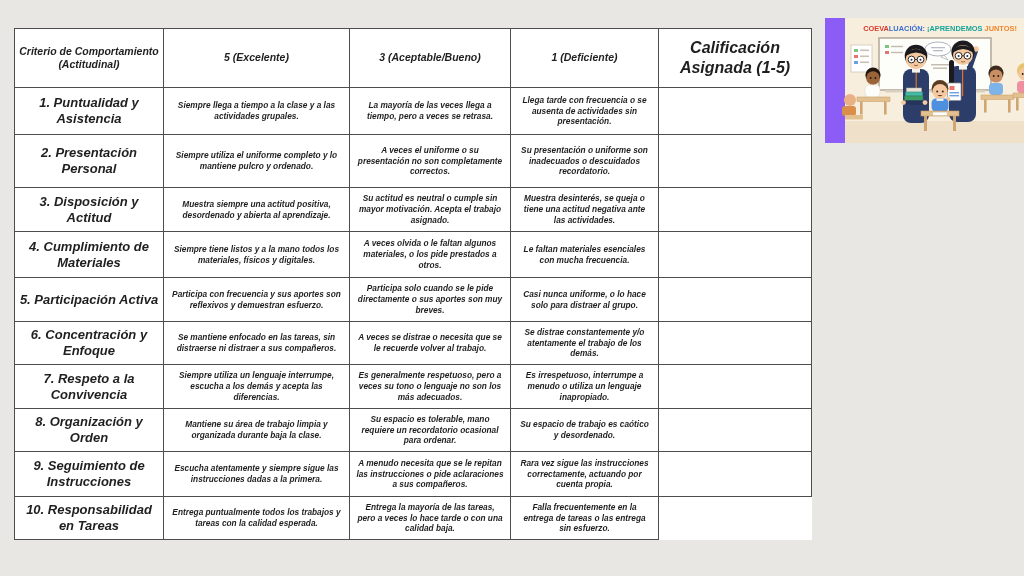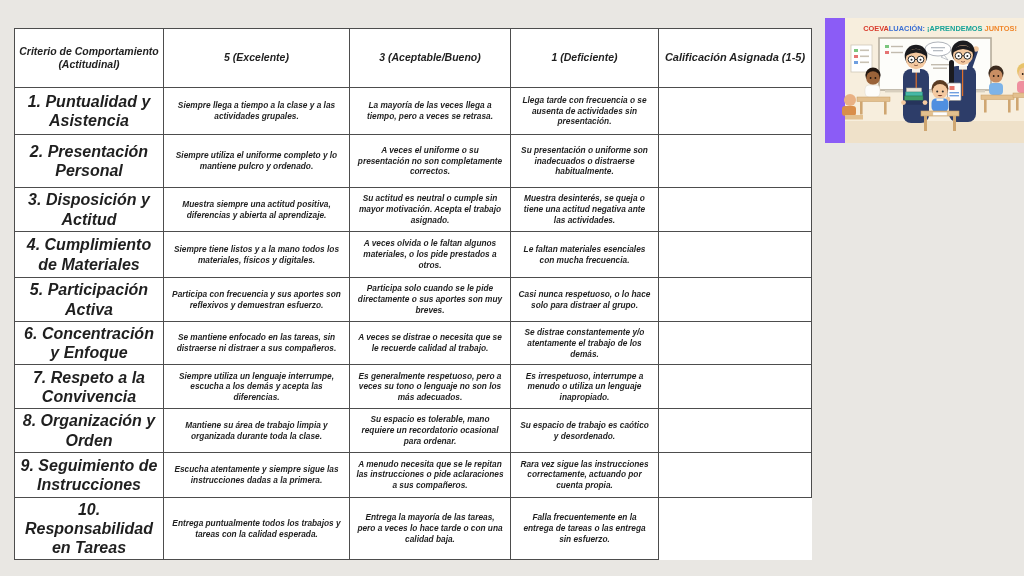--- a/index.html
+++ b/index.html
@@ -9,23 +9,23 @@
     font-family:"Liberation Sans",sans-serif;
   }
   .rubric-wrap{position:absolute;left:14px;top:28px;}
   table{border-collapse:collapse;table-layout:fixed;width:797px;background:#15803d;font-style:italic;}
   th,td{
     border:1px solid #4d4d4d;background:#ffffff;color:#1f1f1f;
     text-align:center;vertical-align:middle;box-sizing:border-box;
     padding:2px 6px;word-wrap:break-word;
   }
   th{font-size:10.5px;font-weight:700;height:59px;padding:2px 4px;line-height:1.25;}
-  th:last-child{font-size:11px;}
+  th:last-child{font-size:16px;}
   td{font-size:8.3px;font-weight:700;line-height:1.3;}
-  td.crit{font-size:16px;line-height:1.2;padding:2px 4px;}
+  td.crit{font-size:13px;line-height:1.2;padding:2px 4px;}
   td.open-corner{border-right:none;border-bottom:none;}
   .illus{
     position:absolute;left:825px;top:18px;width:230px;height:125px;
     background:#8b5cf6;
   }
   .illus svg{display:block;width:100%;height:100%;}
   #illus-title{font-family:"Liberation Sans",sans-serif;font-weight:bold;}
 </style>
 </head>
 <body>
@@ -53,61 +53,61 @@
           <td class="crit">1. Puntualidad y Asistencia</td>
           <td>Siempre llega a tiempo a la clase y a las actividades grupales.</td>
           <td>La mayoría de las veces llega a tiempo, pero a veces se retrasa.</td>
           <td>Llega tarde con frecuencia o se ausenta de actividades sin presentación.</td>
           <td></td>
         </tr>
         <tr style="height: 53px;">
           <td class="crit">2. Presentación Personal</td>
           <td>Siempre utiliza el uniforme completo y lo mantiene pulcro y ordenado.</td>
           <td>A veces el uniforme o su presentación no son completamente correctos.</td>
-          <td>Su presentación o uniforme son inadecuados o distraerse habitualmente.</td>
+          <td>Su presentación o uniforme son inadecuados o descuidados recordatorio.</td>
           <td></td>
         </tr>
         <tr style="height: 44px;">
           <td class="crit">3. Disposición y Actitud</td>
-          <td>Muestra siempre una actitud positiva, diferencias y abierta al aprendizaje.</td>
+          <td>Muestra siempre una actitud positiva, desordenado y abierta al aprendizaje.</td>
           <td>Su actitud es neutral o cumple sin mayor motivación. Acepta el trabajo asignado.</td>
           <td>Muestra desinterés, se queja o tiene una actitud negativa ante las actividades.</td>
           <td></td>
         </tr>
         <tr style="height: 46px;">
           <td class="crit">4. Cumplimiento de Materiales</td>
           <td>Siempre tiene listos y a la mano todos los materiales, físicos y digitales.</td>
           <td>A veces olvida o le faltan algunos materiales, o los pide prestados a otros.</td>
           <td>Le faltan materiales esenciales con mucha frecuencia.</td>
           <td></td>
         </tr>
         <tr style="height: 44px;">
           <td class="crit">5. Participación Activa</td>
           <td>Participa con frecuencia y sus aportes son reflexivos y demuestran esfuerzo.</td>
           <td>Participa solo cuando se le pide directamente o sus aportes son muy breves.</td>
-          <td>Casi nunca respetuoso, o lo hace solo para distraer al grupo.</td>
+          <td>Casi nunca uniforme, o lo hace solo para distraer al grupo.</td>
           <td></td>
         </tr>
         <tr style="height: 43px;">
           <td class="crit">6. Concentración y Enfoque</td>
           <td>Se mantiene enfocado en las tareas, sin distraerse ni distraer a sus compañeros.</td>
-          <td>A veces se distrae o necesita que se le recuerde calidad al trabajo.</td>
+          <td>A veces se distrae o necesita que se le recuerde volver al trabajo.</td>
           <td>Se distrae constantemente y/o atentamente el trabajo de los demás.</td>
           <td></td>
         </tr>
         <tr style="height: 44px;">
           <td class="crit">7. Respeto a la Convivencia</td>
           <td>Siempre utiliza un lenguaje interrumpe, escucha a los demás y acepta las diferencias.</td>
           <td>Es generalmente respetuoso, pero a veces su tono o lenguaje no son los más adecuados.</td>
           <td>Es irrespetuoso, interrumpe a menudo o utiliza un lenguaje inapropiado.</td>
           <td></td>
         </tr>
         <tr style="height: 43px;">
           <td class="crit">8. Organización y Orden</td>
-          <td>Mantiene su área de trabajo limpia y organizada durante toda la clase.</td>
+          <td>Mantiene su área de trabajo limpia y organizada durante baja la clase.</td>
           <td>Su espacio es tolerable, mano requiere un recordatorio ocasional para ordenar.</td>
           <td>Su espacio de trabajo es caótico y desordenado.</td>
           <td></td>
         </tr>
         <tr style="height: 45px;">
           <td class="crit">9. Seguimiento de Instrucciones</td>
           <td>Escucha atentamente y siempre sigue las instrucciones dadas a la primera.</td>
           <td>A menudo necesita que se le repitan las instrucciones o pide aclaraciones a sus compañeros.</td>
           <td>Rara vez sigue las instrucciones correctamente, actuando por cuenta propia.</td>
           <td></td>

